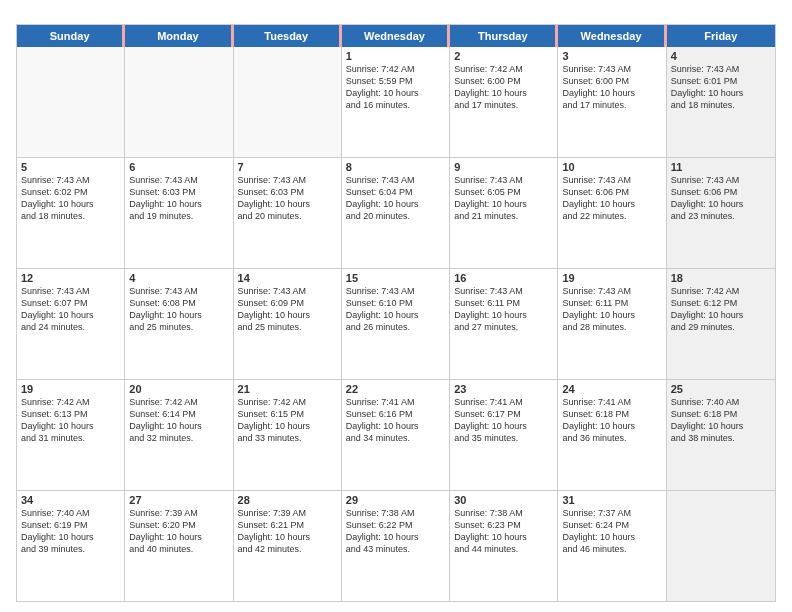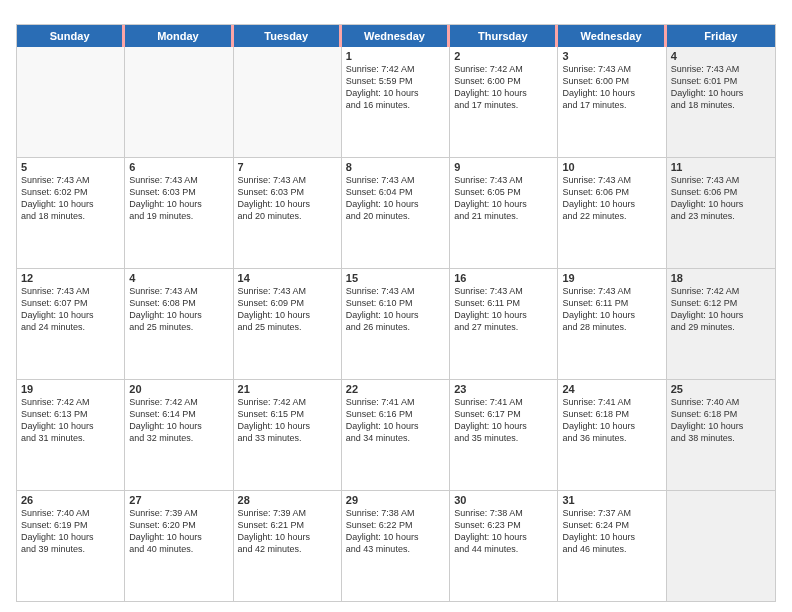--- a/index.html
+++ b/index.html
@@ -307,21 +307,21 @@
           <div class="cal-cell shaded">
             <span class="day-num">25</span>
             <div class="cell-text" style="white-space: pre-line;">Sunrise: 7:40 AM
 Sunset: 6:18 PM
 Daylight: 10 hours
 and 38 minutes.</div>
           </div>
         </div>
         <div class="cal-row">
           <div class="cal-cell">
-            <span class="day-num">26</span>
+            <span class="day-num">34</span>
             <div class="cell-text" style="white-space: pre-line;">Sunrise: 7:40 AM
 Sunset: 6:19 PM
 Daylight: 10 hours
 and 39 minutes.</div>
           </div>
           <div class="cal-cell">
             <span class="day-num">27</span>
             <div class="cell-text" style="white-space: pre-line;">Sunrise: 7:39 AM
 Sunset: 6:20 PM
 Daylight: 10 hours

